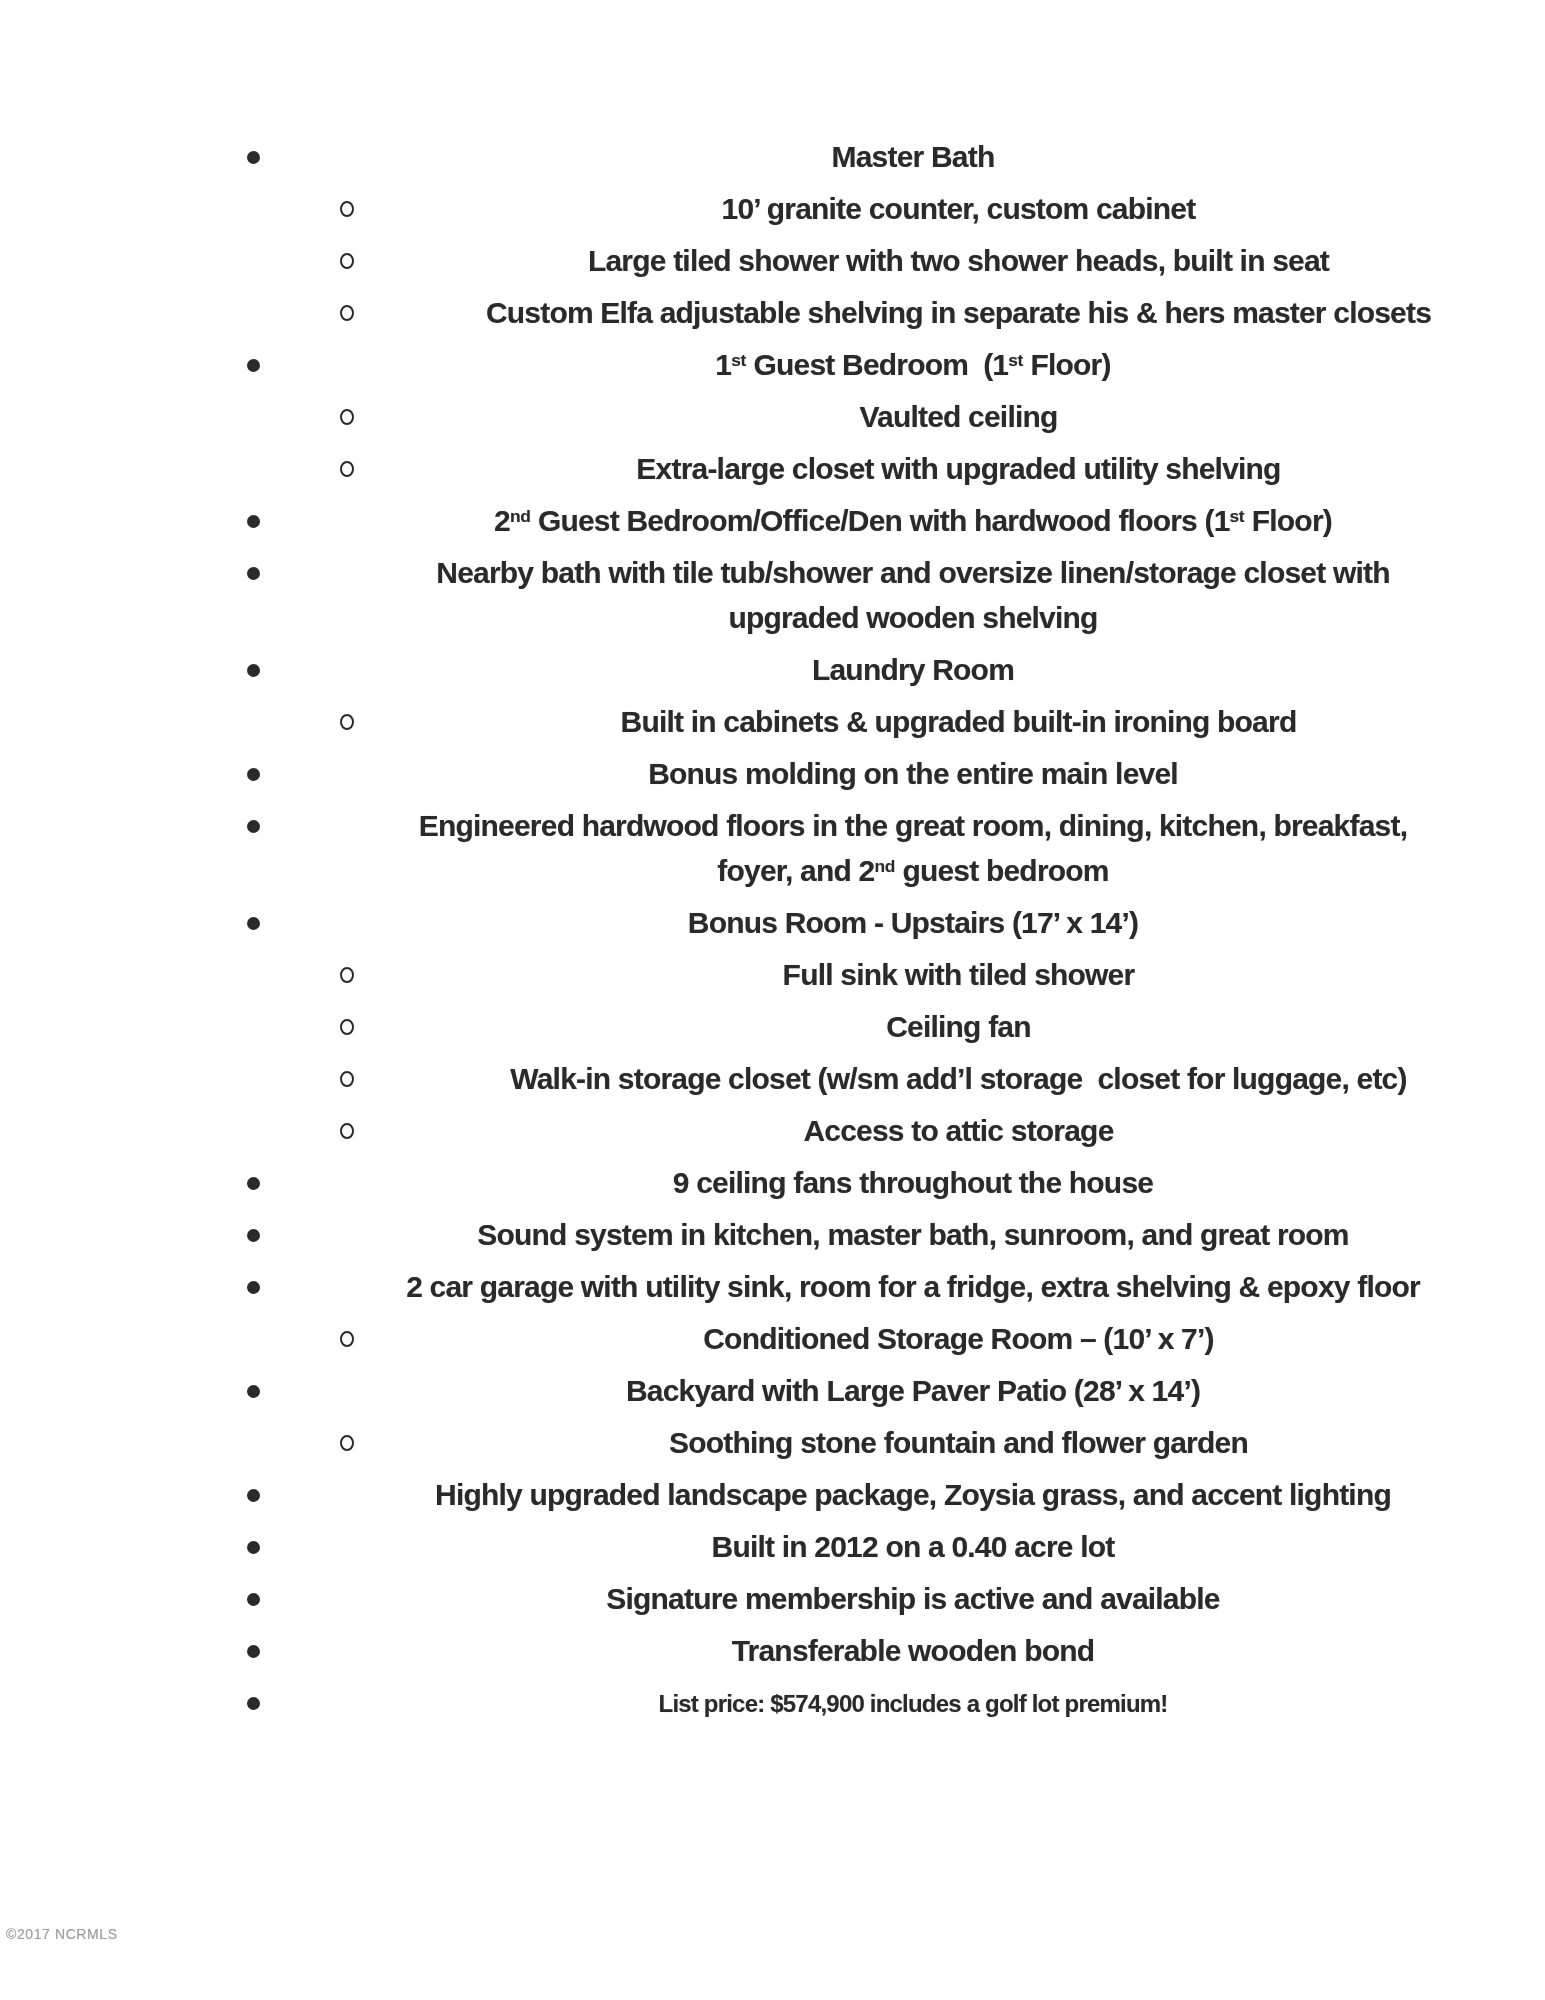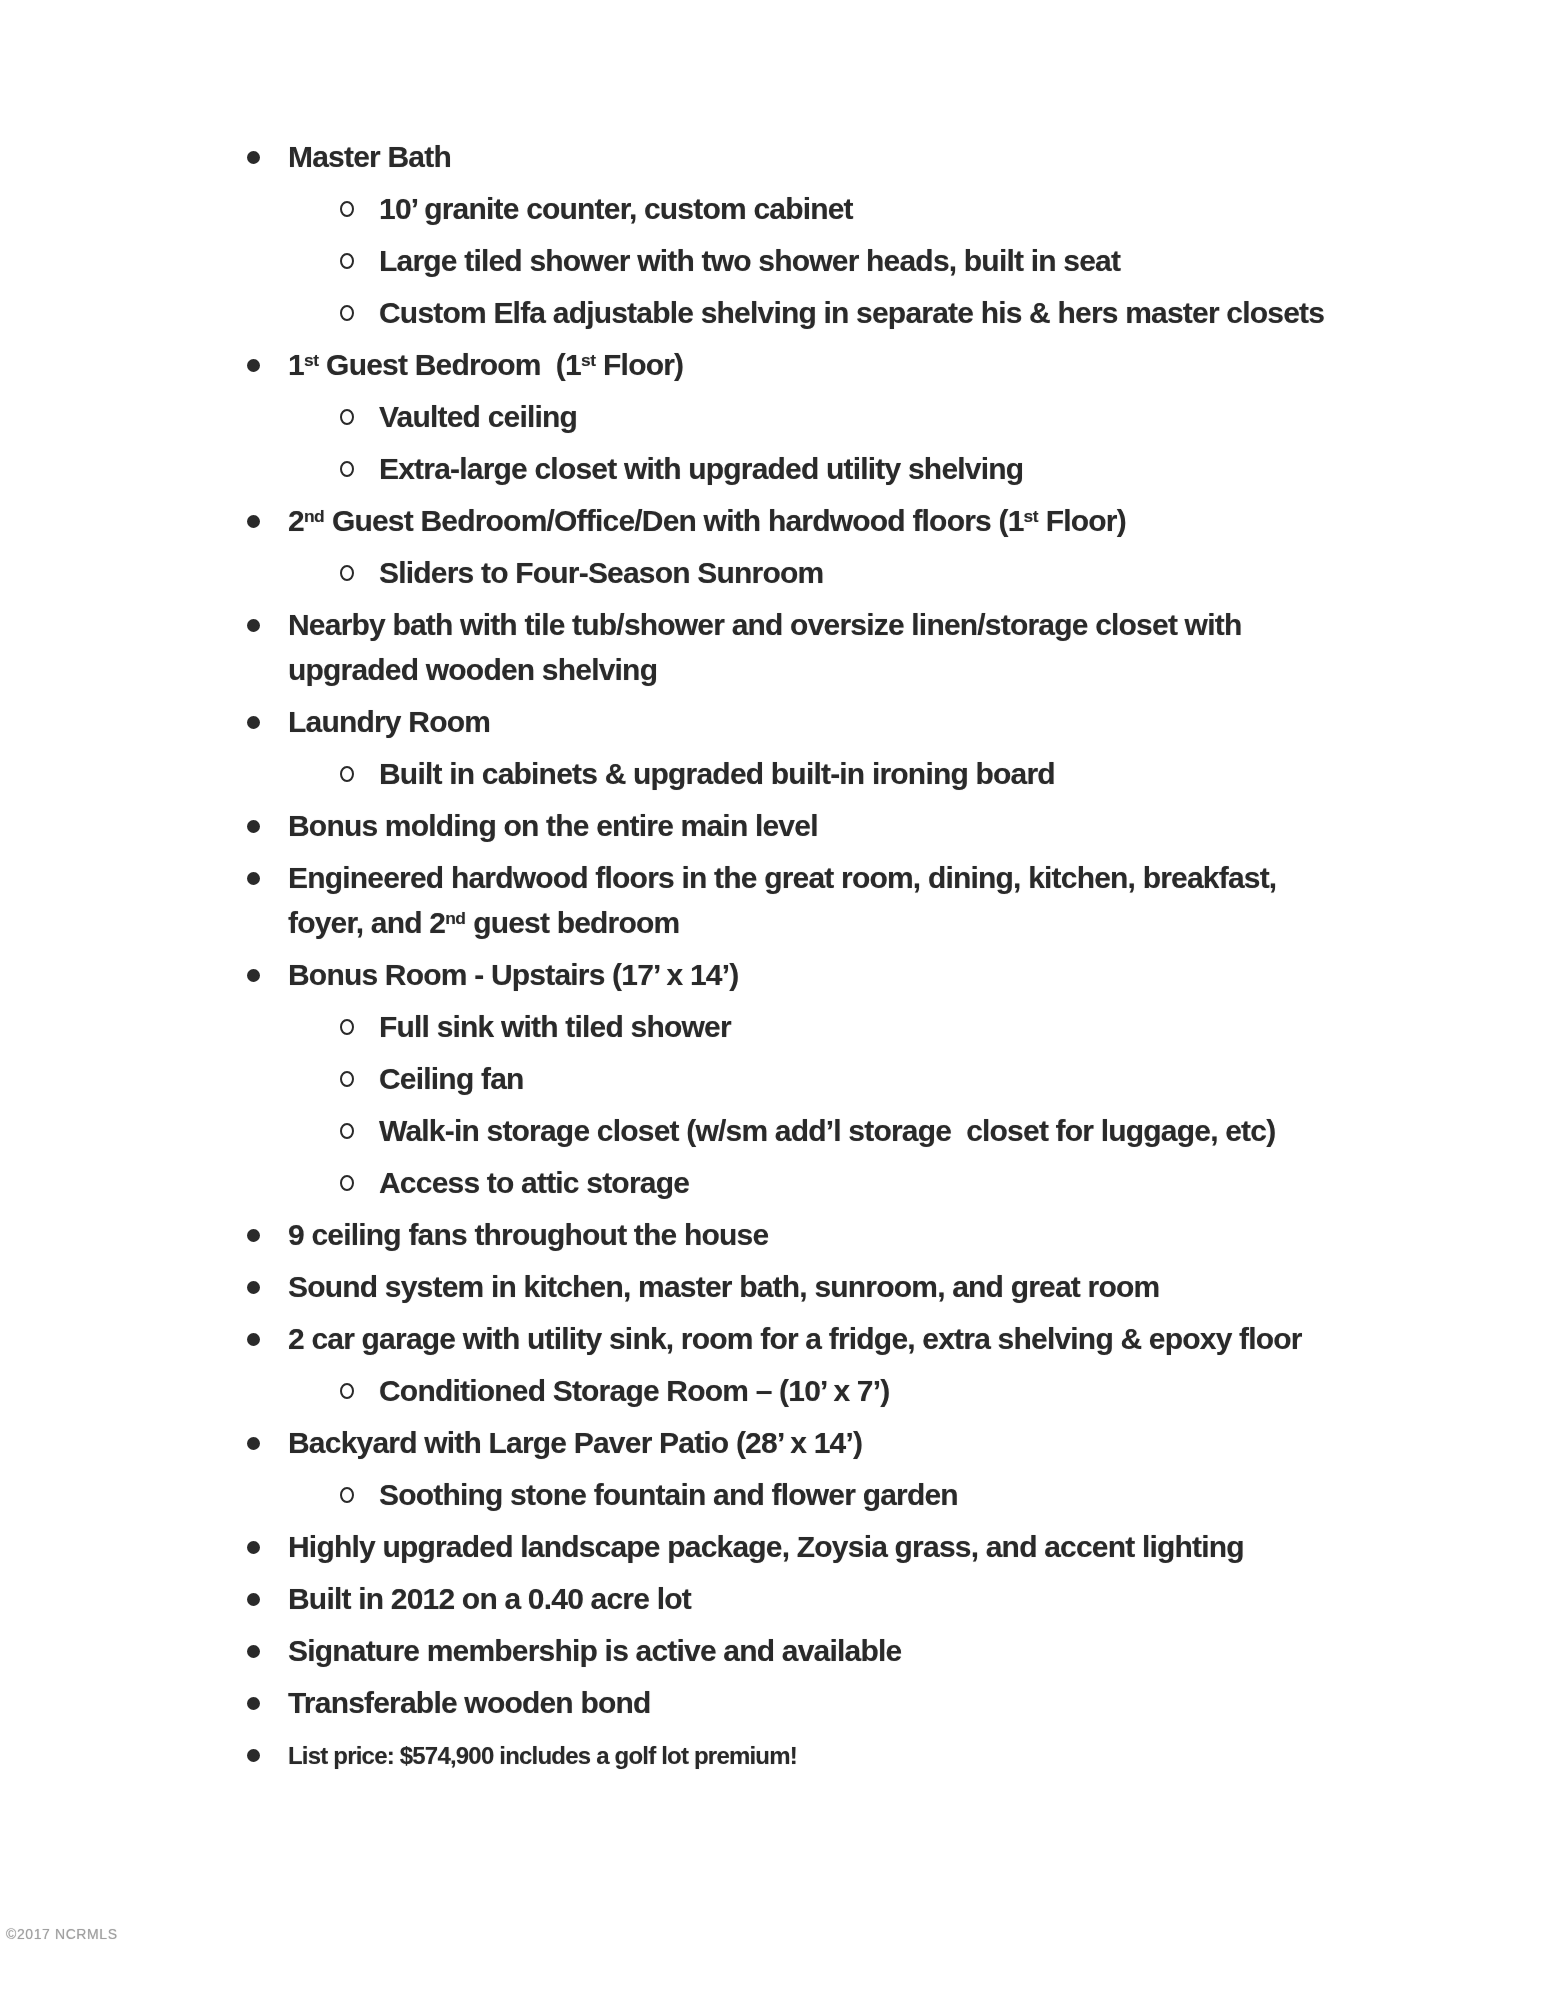--- a/index.html
+++ b/index.html
@@ -19,20 +19,21 @@
     position: absolute;
     top: 134px;
     left: 288px;
     width: 1250px;
     color: #2a2a2a;
     font-weight: bold;
     font-size: 30px;
     line-height: 45px;
     letter-spacing: -0.8px;
     text-shadow: 0 0 1px rgba(60,60,60,0.35);
+    text-align: center;
   }
   .item {
     position: relative;
     margin-bottom: 7px;
     white-space: pre-wrap;
   }
   .item.level2 {
     padding-left: 91px;
   }
   .item.emphasis {
@@ -86,21 +87,20 @@
 <div id="page">
   <div id="feature-list">
       <div class="item level1"><span class="bullet"></span><span class="text">Master Bath</span></div>
       <div class="item level2"><span class="bullet"></span><span class="text">10’ granite counter, custom cabinet</span></div>
       <div class="item level2"><span class="bullet"></span><span class="text">Large tiled shower with two shower heads, built in seat</span></div>
       <div class="item level2"><span class="bullet"></span><span class="text">Custom Elfa adjustable shelving in separate his &amp; hers master closets</span></div>
       <div class="item level1"><span class="bullet"></span><span class="text">1<sup>st</sup> Guest Bedroom  (1<sup>st</sup> Floor)</span></div>
       <div class="item level2"><span class="bullet"></span><span class="text">Vaulted ceiling</span></div>
       <div class="item level2"><span class="bullet"></span><span class="text">Extra-large closet with upgraded utility shelving</span></div>
       <div class="item level1"><span class="bullet"></span><span class="text">2<sup>nd</sup> Guest Bedroom/Office/Den with hardwood floors (1<sup>st</sup> Floor)</span></div>
-      <div class="item level2"><span class="bullet"></span><span class="text">Sliders to Four-Season Sunroom</span></div>
       <div class="item level1"><span class="bullet"></span><span class="text">Nearby bath with tile tub/shower and oversize linen/storage closet with
 upgraded wooden shelving</span></div>
       <div class="item level1"><span class="bullet"></span><span class="text">Laundry Room</span></div>
       <div class="item level2"><span class="bullet"></span><span class="text">Built in cabinets &amp; upgraded built-in ironing board</span></div>
       <div class="item level1"><span class="bullet"></span><span class="text">Bonus molding on the entire main level</span></div>
       <div class="item level1"><span class="bullet"></span><span class="text">Engineered hardwood floors in the great room, dining, kitchen, breakfast,
 foyer, and 2<sup>nd</sup> guest bedroom</span></div>
       <div class="item level1"><span class="bullet"></span><span class="text">Bonus Room - Upstairs (17’ x 14’)</span></div>
       <div class="item level2"><span class="bullet"></span><span class="text">Full sink with tiled shower</span></div>
       <div class="item level2"><span class="bullet"></span><span class="text">Ceiling fan</span></div>

